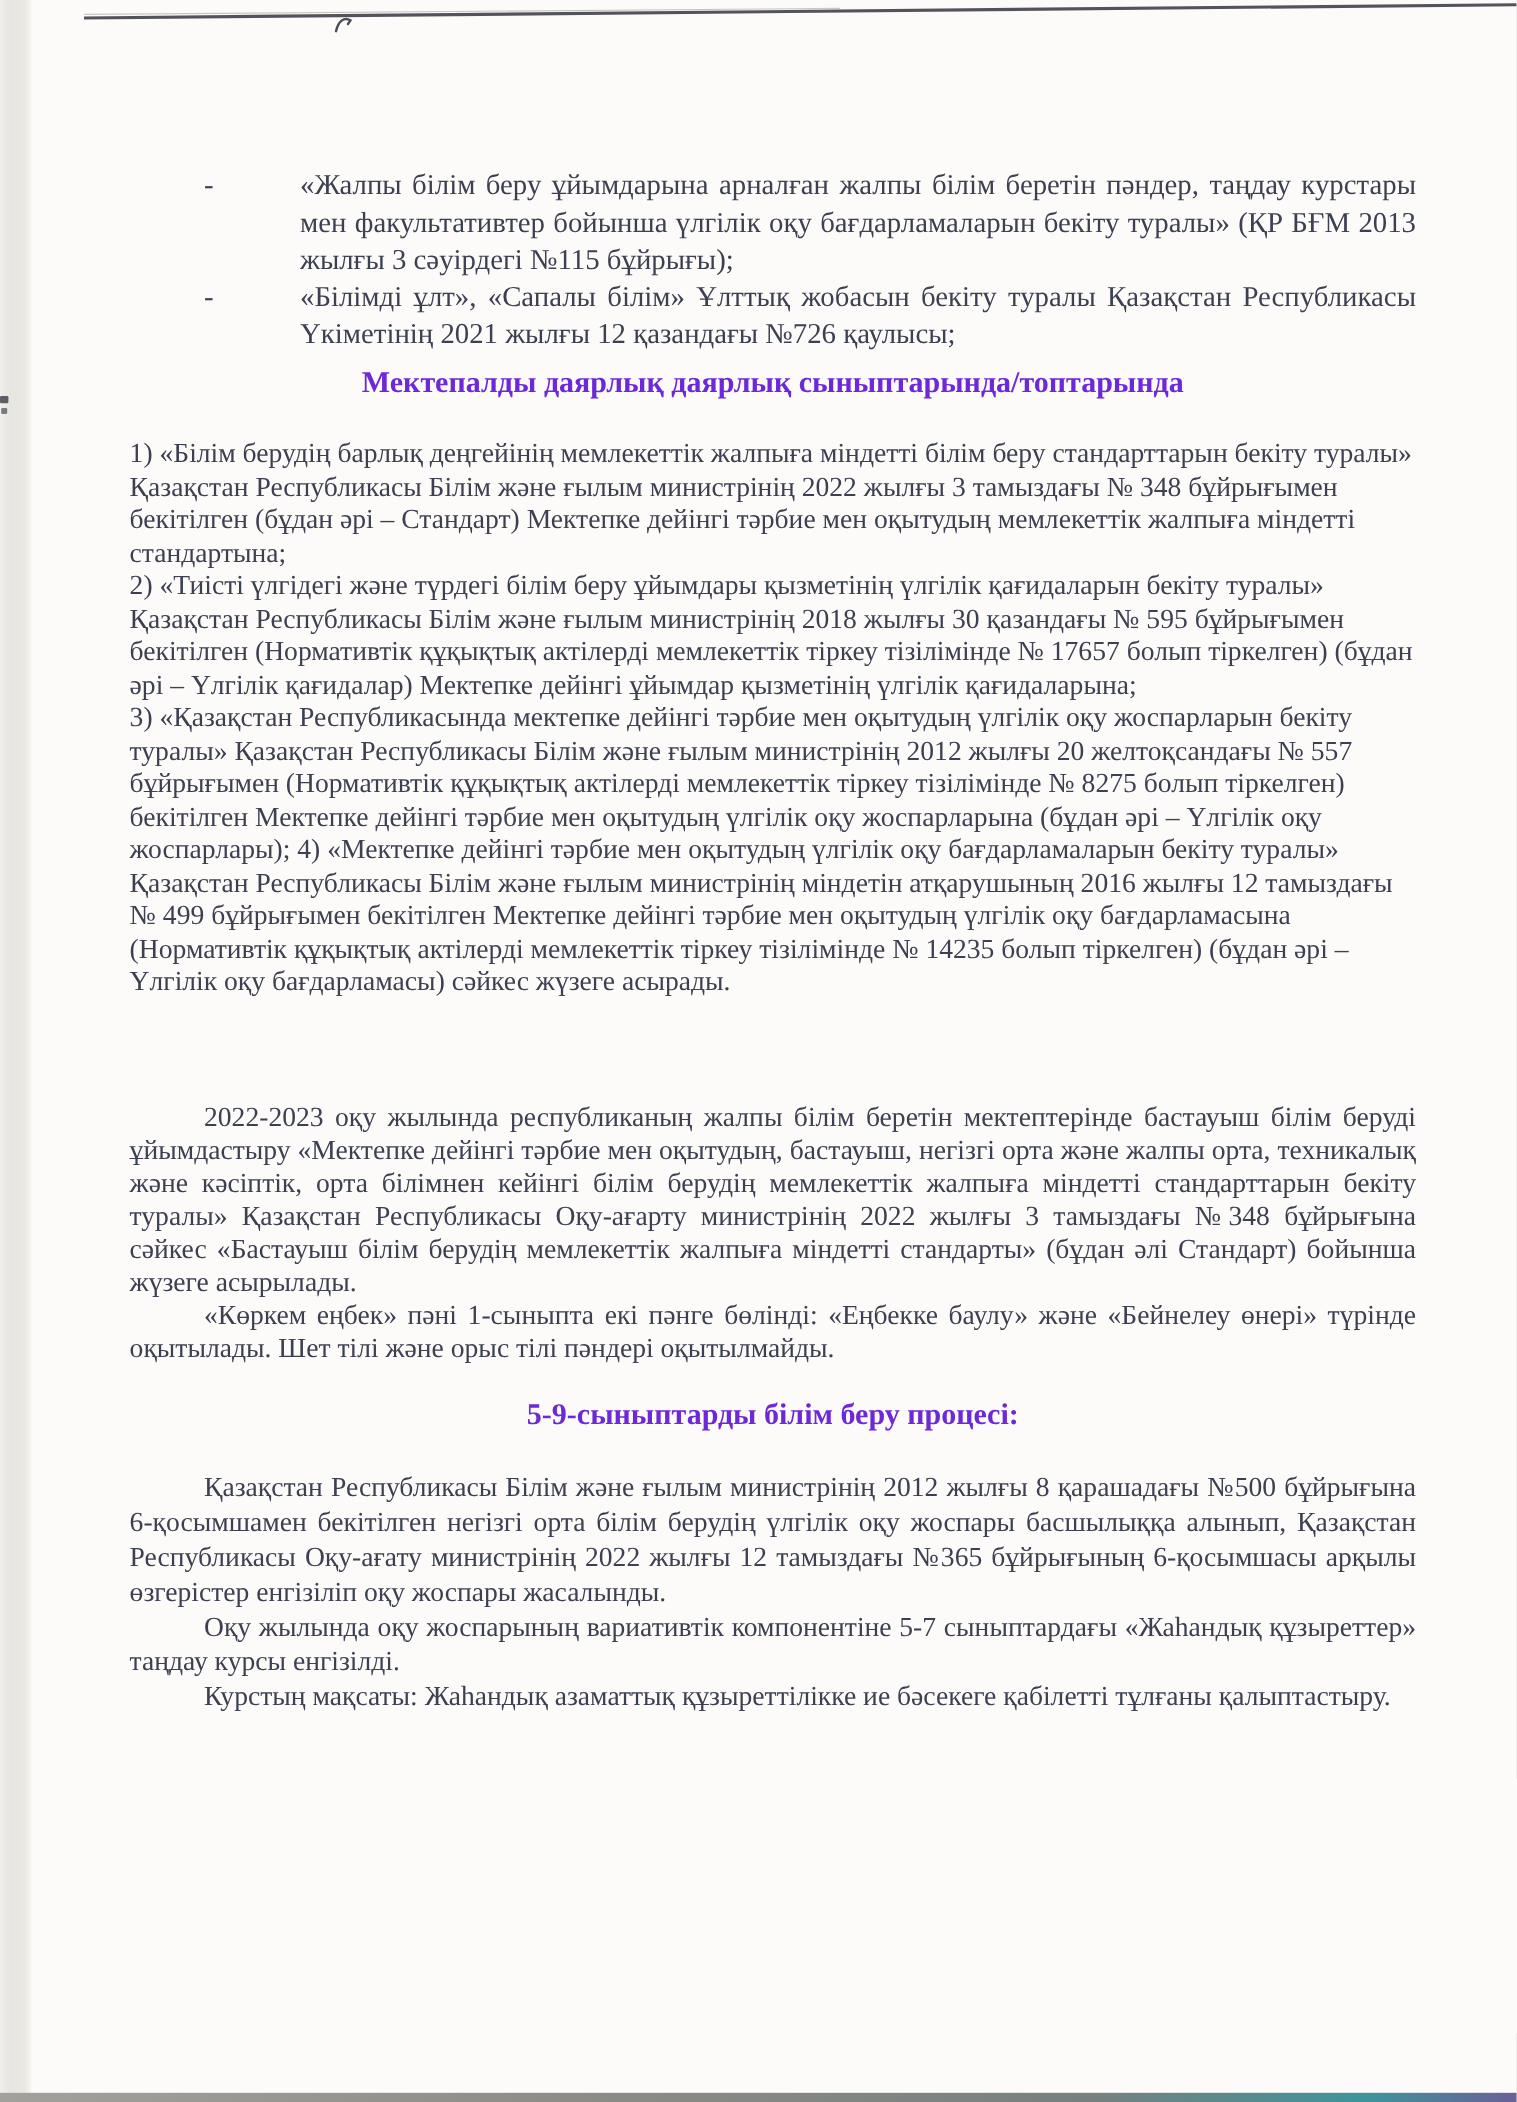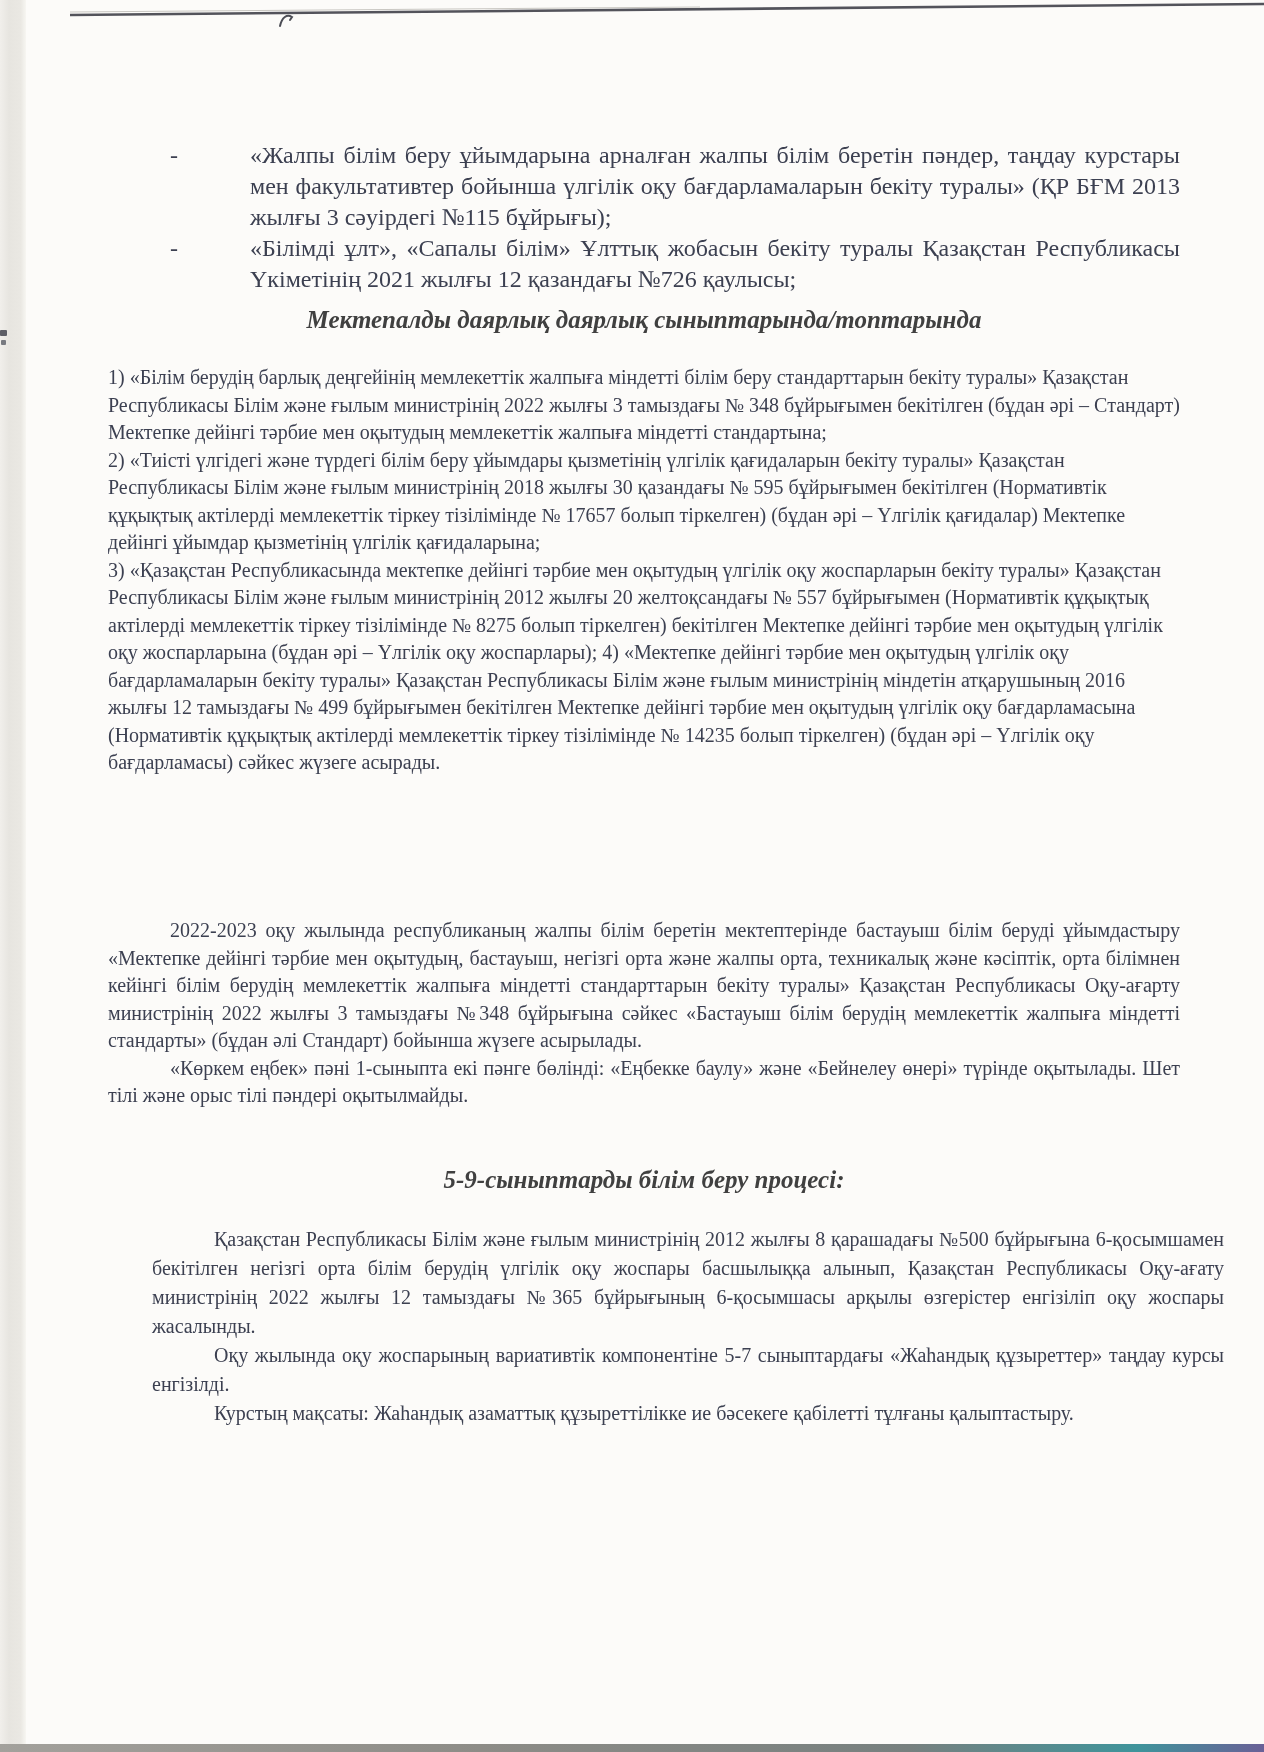--- a/index.html
+++ b/index.html
@@ -30,36 +30,36 @@
   .bullets {
     position:absolute; left:170px; top:140px; width:1010px;
     font-size:24px; line-height:31px;
   }
   .bullet { display:flex; }
   .bullet .dash { flex:0 0 36px; width:36px; }
   .bullet .btext { flex:1 1 auto; text-align:justify;margin-left:44px; }
 
   .heading {
     position:absolute; left:108px; width:1072px;
-    text-align:center; font-weight:700; font-size:25px; color:#404040;font-style:italic;
+    text-align:center; font-weight:700; font-size:25px; color:#6d28d9;
   }
   .h-pre  { top:306px; }
   .h-14   { top:884px; }
   .h-59   { top:1166px; }
 
   .block {
     position:absolute; left:108px; width:1072px;
-    font-size:20px; line-height:27.5px;
+    font-size:23px; line-height:27.5px;
   }
   .block p { margin:0; }
 
   .block-numbered { top:364px; text-align:left; }
   .block-14 { top:917px; }
   .block-14 p { text-align:justify; text-indent:62px; }
-  .block-59 { top:1225px; line-height:29px;margin-left:44px; }
+  .block-59 { top:1225px; line-height:29px; }
   .block-59 p { text-align:justify; text-indent:62px; }
 </style>
 </head>
 <body>
 
 <div class="page">
 
   <div class="scan-edge-left"></div>
   <svg class="scan-top-svg" viewBox="0 0 1264 26" preserveAspectRatio="none">
     <line x1="70" y1="15" x2="1264" y2="4" stroke="#53535b" stroke-width="2.6"></line>

